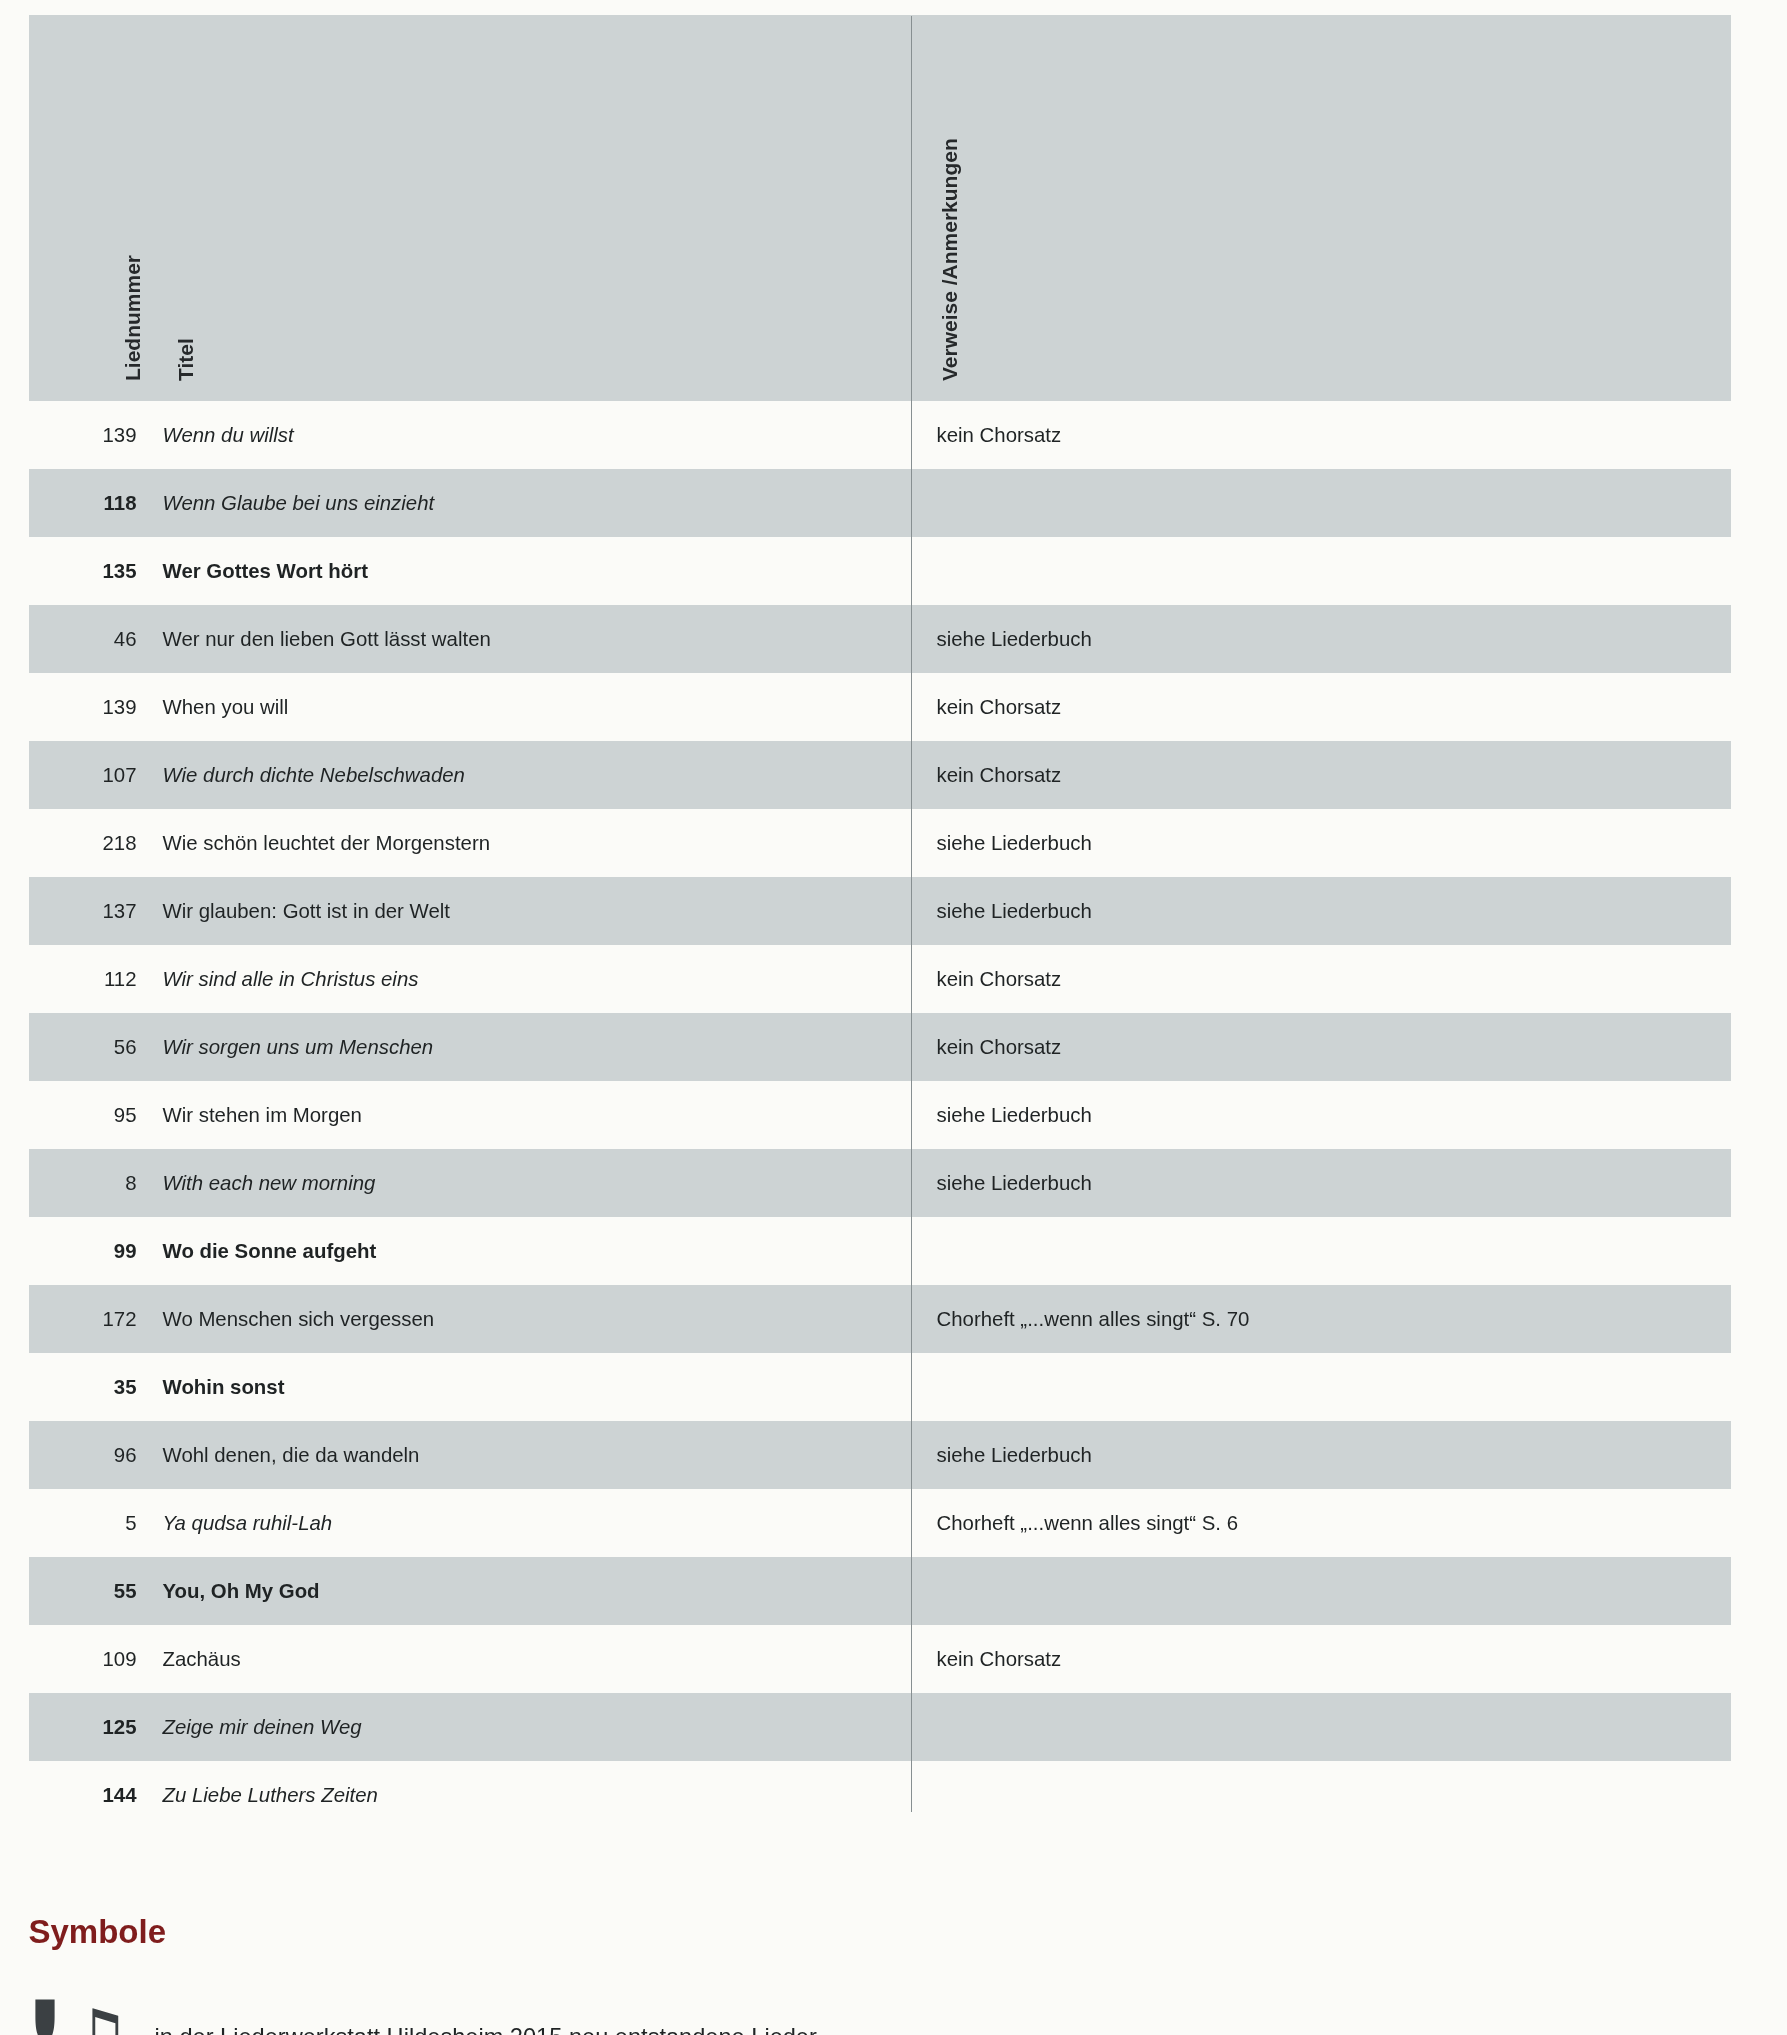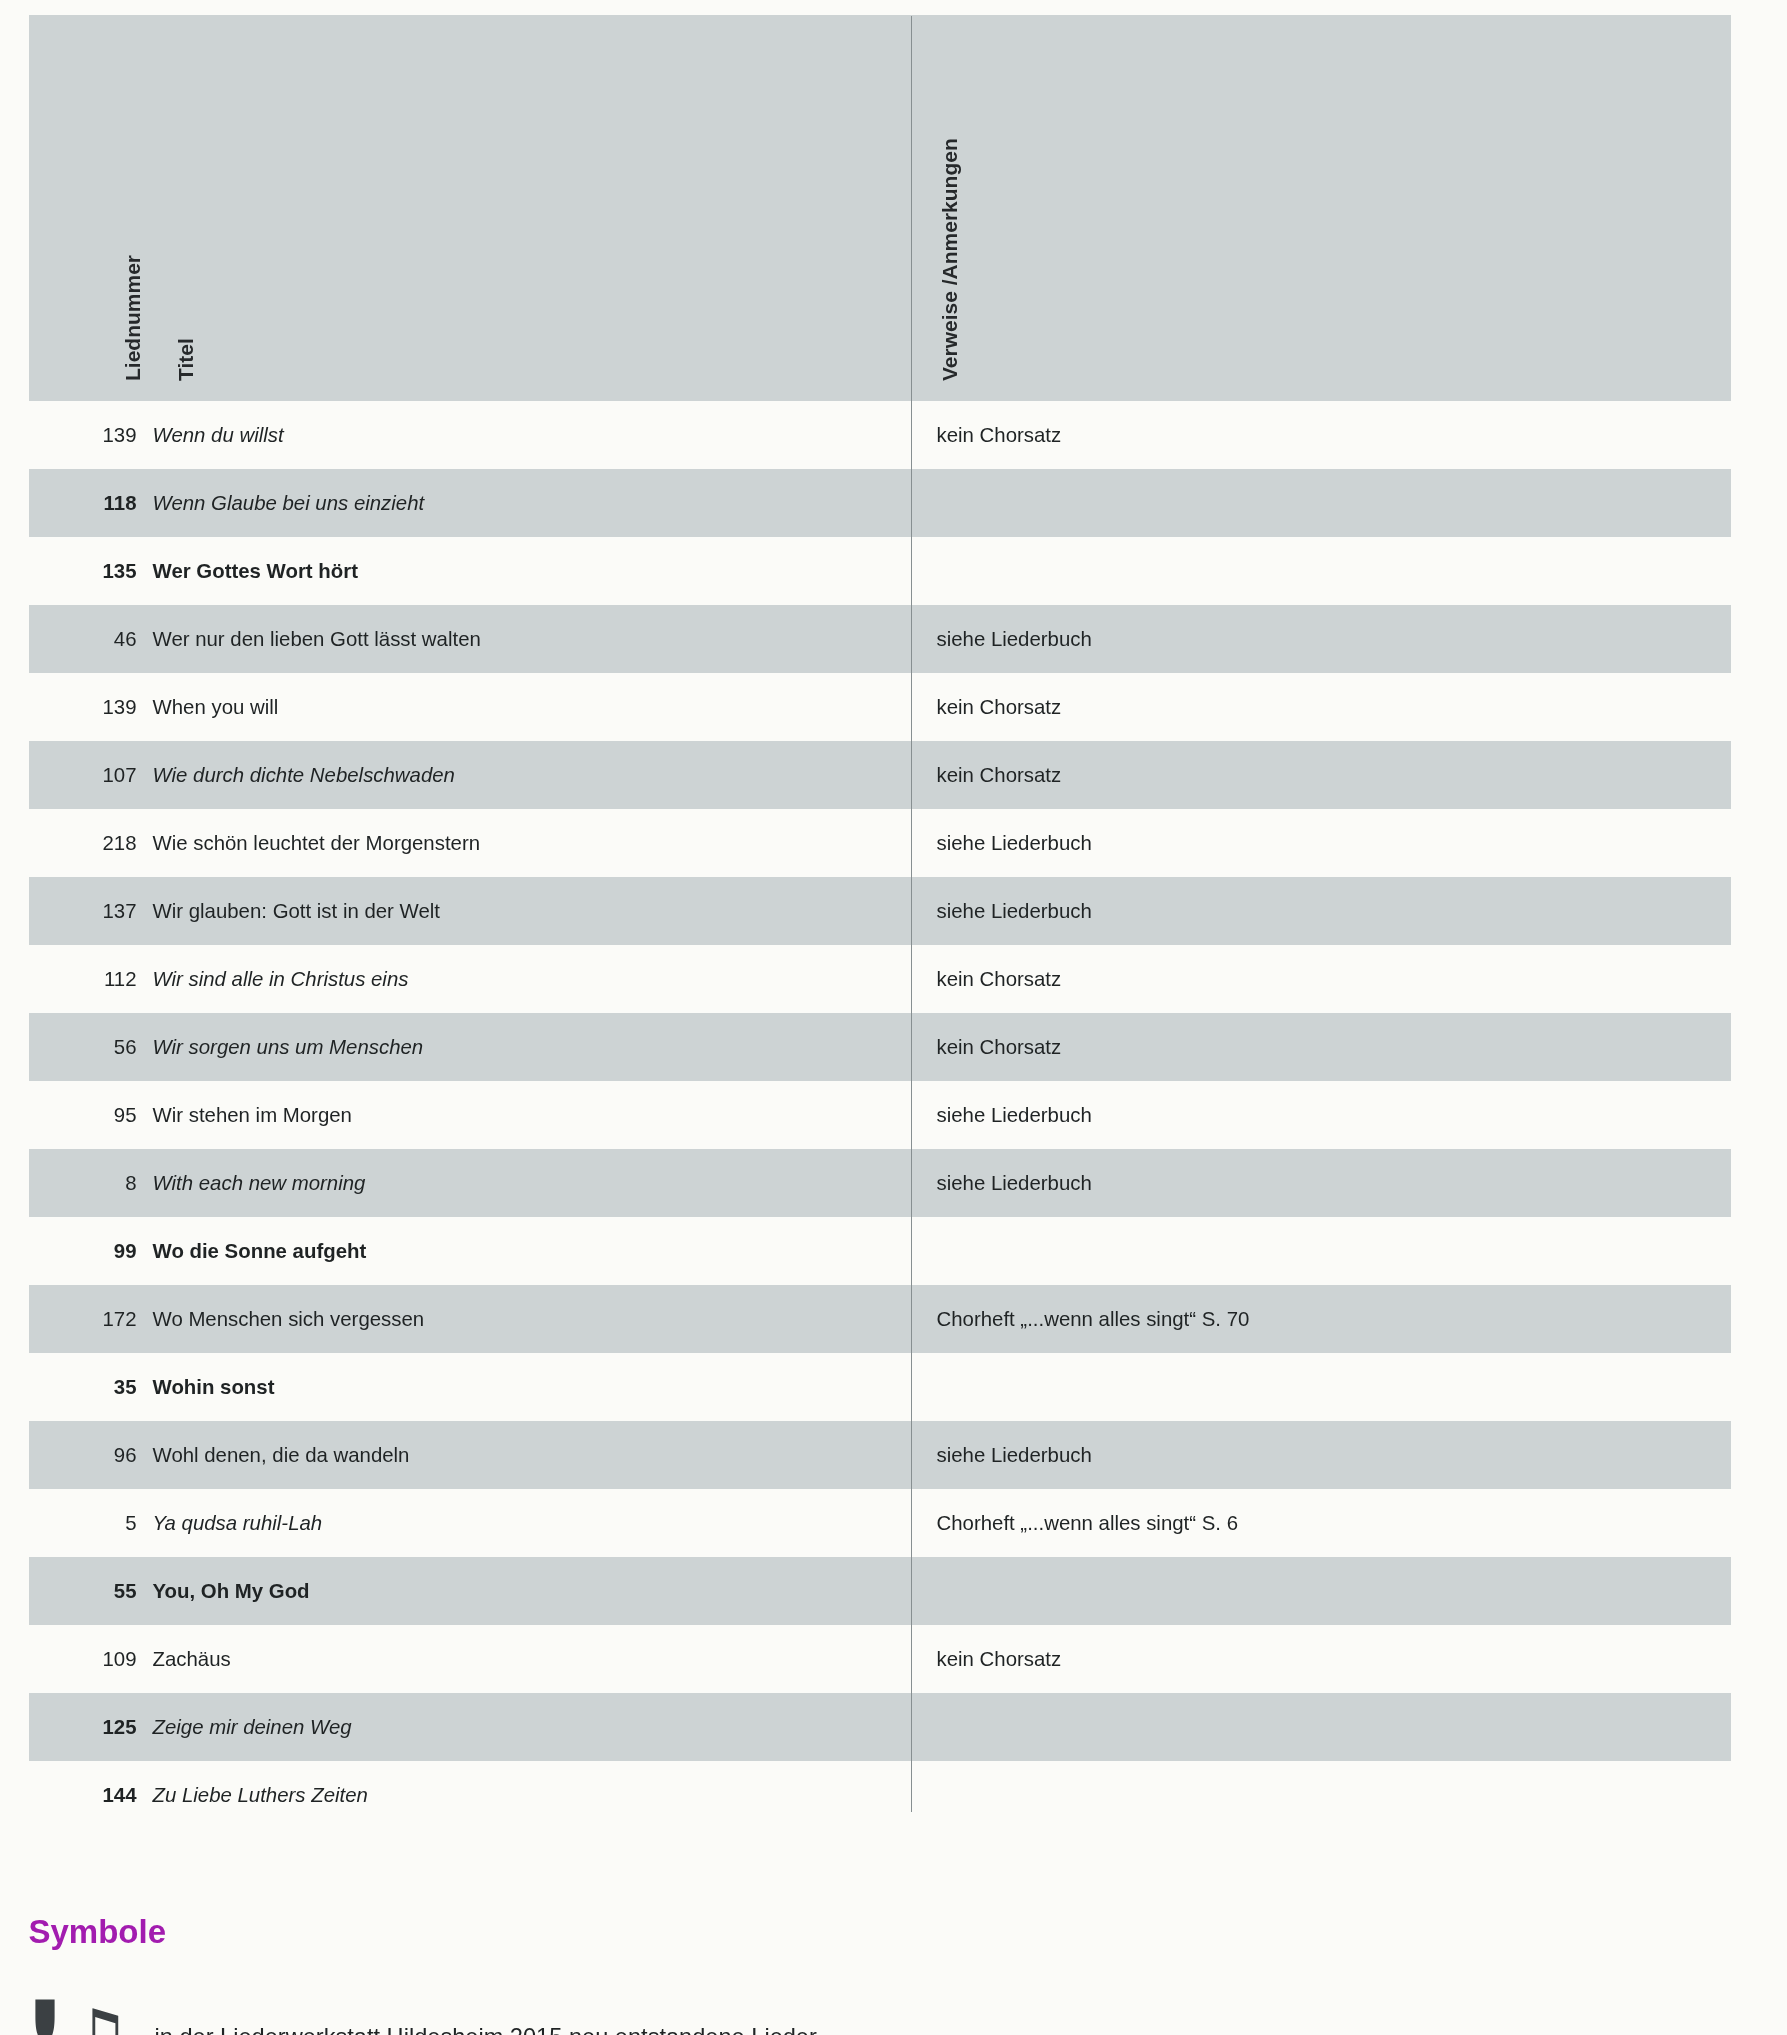--- a/index.html
+++ b/index.html
@@ -15,29 +15,29 @@
     font-weight:700;font-size:21px;line-height:33px;white-space:nowrap;color:#26292b
   }
   .vl-1{left:120px}
   .vl-2{left:173px}
   .vl-3{left:937px}
   
   .rows{position:absolute;left:28.5px;top:401px;width:1702px}
   .row{position:relative;height:68px;display:flex;align-items:center;font-size:20.4px}
   .row:nth-child(even){background:#cdd3d4}
   .row .num{width:108px;text-align:right;flex:none}
-  .row .title{margin-left:16px;flex:none}
+  .row .title{margin-left:26px;flex:none}
   .row .ref{position:absolute;left:908px;white-space:nowrap}
   .s-bold .num,.s-bold .title{font-weight:700}
   .s-italic .title{font-style:italic}
   .s-bolditalic .num{font-weight:700}
   .s-bolditalic .title{font-weight:400;font-style:italic}
   .divider{position:absolute;left:911px;top:16.3px;width:1.2px;height:1796px;background:#878f91}
   
-  .sym-heading{position:absolute;left:28.5px;top:1913px;font-size:33px;font-weight:700;color:#a21caf}
+  .sym-heading{position:absolute;left:28.5px;top:1913px;font-size:33px;font-weight:700;color:#7f1d1d}
   .sym-row{position:absolute;left:28.5px;height:81px;display:flex;align-items:center}
   .sym-row.r1{top:1997px}
   .sym-icon{width:126px;flex:none;display:flex;align-items:center;gap:4.1px;color:#3b4043}
   .nib-svg{width:32px;height:80px;flex:none}
   .note-glyph{font-family:"DejaVu Sans",sans-serif;font-size:75px;line-height:1;color:#3b4043}
   .sym-label{font-size:23.6px;white-space:nowrap}
 </style>
 </head>
 <body>
 

